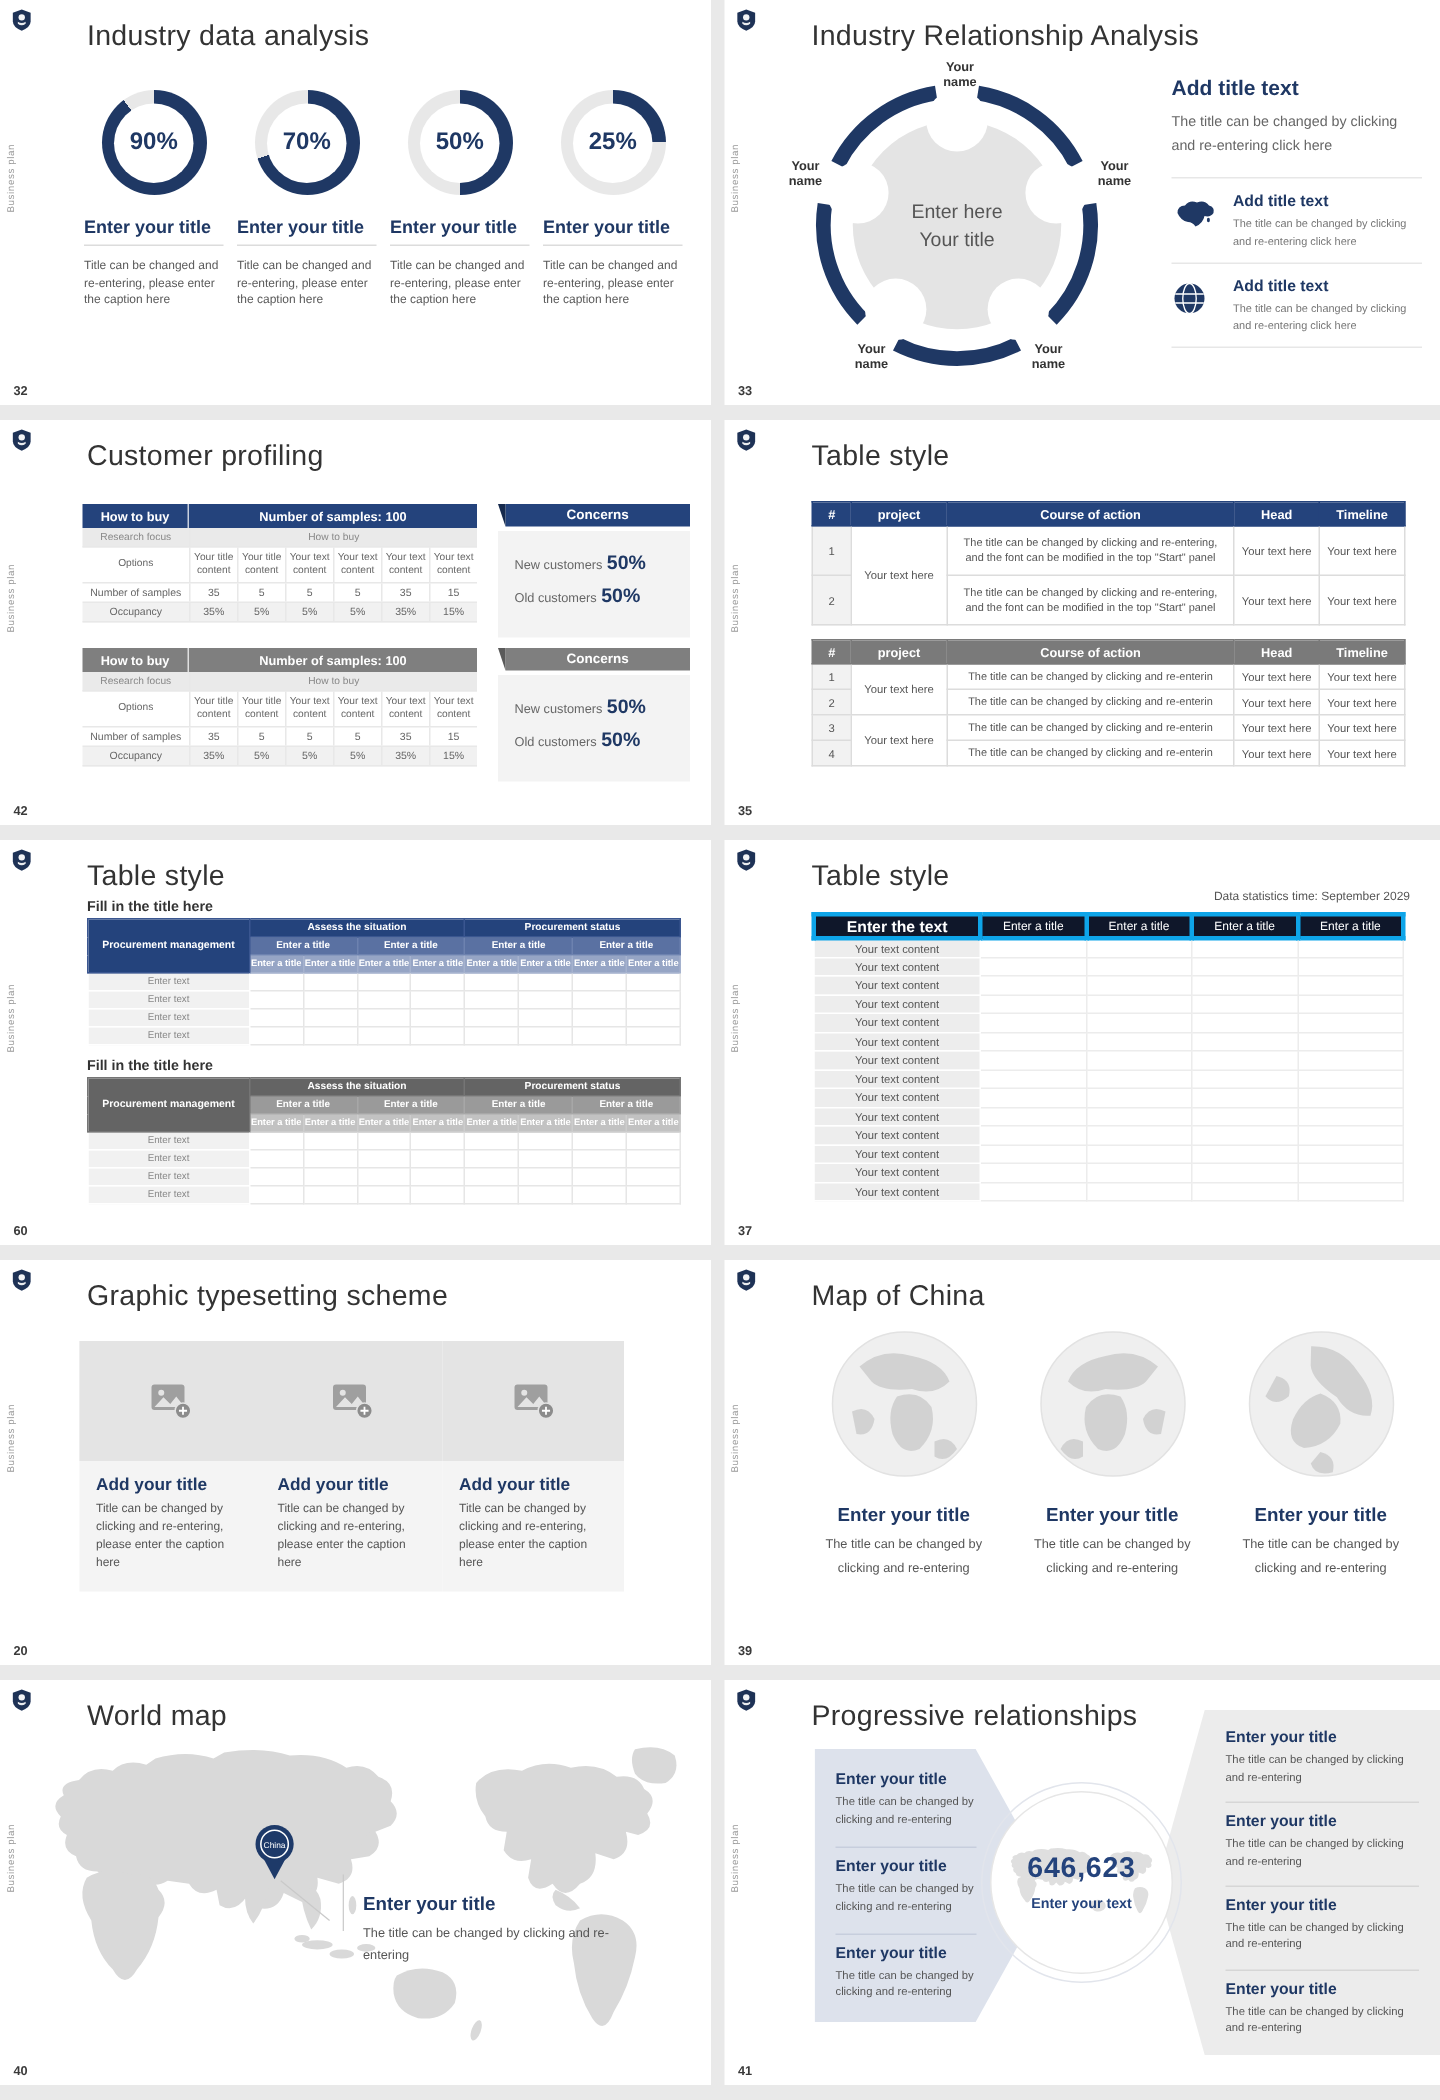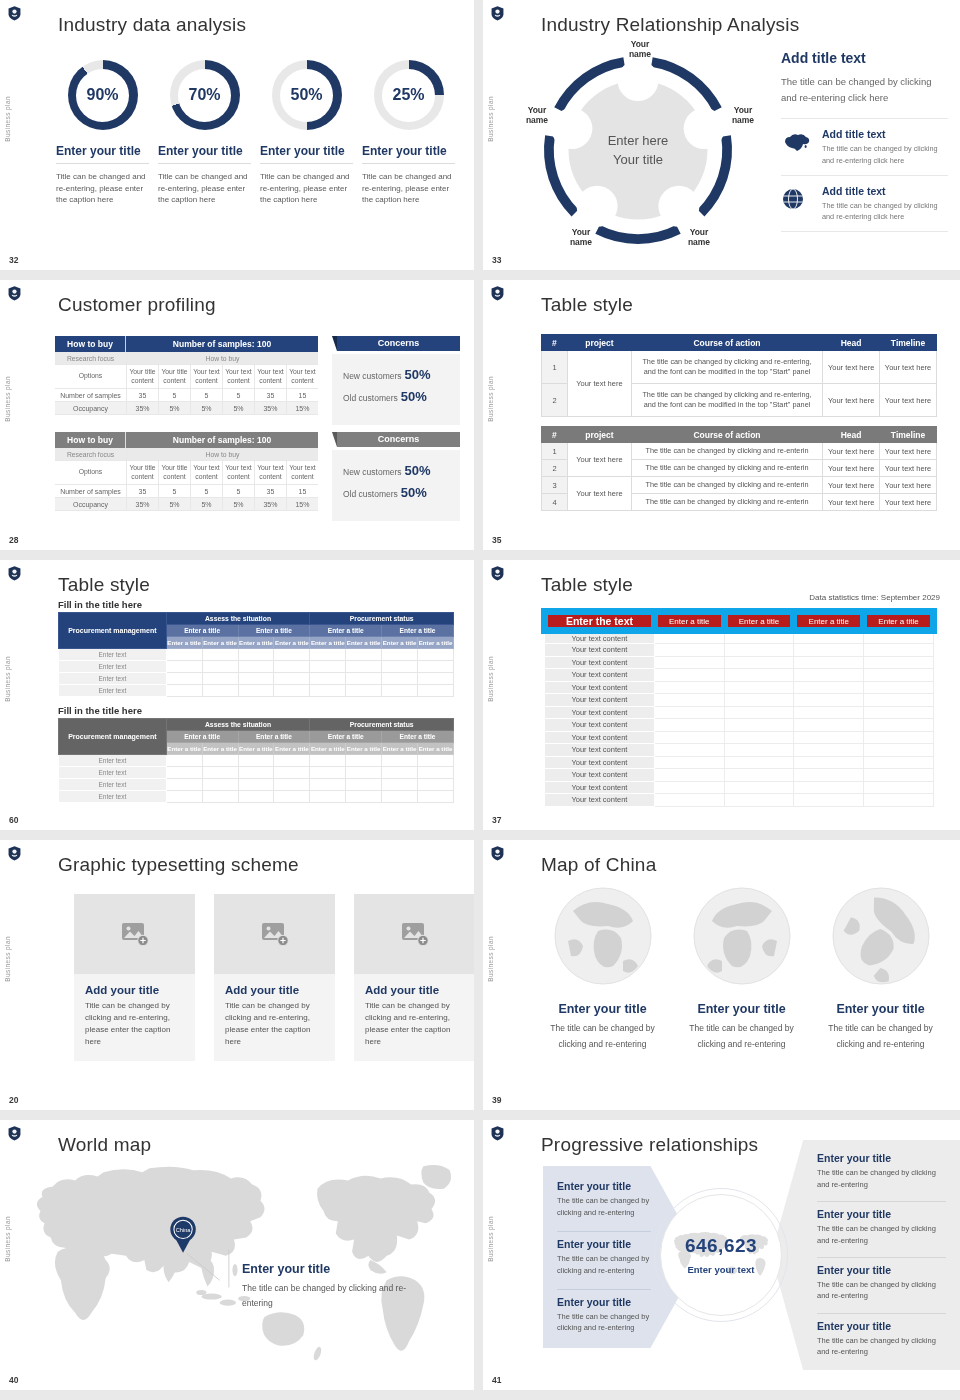--- a/index.html
+++ b/index.html
@@ -83,27 +83,27 @@
 .t36a .r3 th{background:#96a5c5;border:1px solid #a5b2ce}
 .t36b .r1 th,.t36b th.corner{background:#646464;border:1px solid #757575}
 .t36b .r2 th{background:#9a9a9a;border:1px solid #a7a7a7}
 .t36b .r3 th{background:#c2c2c2;border:1px solid #cccccc}
 .t36 th.corner{font-size:7px;line-height:1.3}
 .t36 td{height:12px;border:1px solid #e6e6e6}
 .t36 td.lab{background:#f1f1f1;border-color:#fff;font-size:6.5px;color:#888}
 
 .s37-note{position:absolute;right:20px;top:33px;font-size:8px;color:#555}
 table.t37{position:absolute;left:58px;top:48px;width:396px;border-collapse:collapse;text-align:center}
-.t37 th{height:16px;background:#b91c1c;border:7px solid #0ea5e9;color:#fff}
+.t37 th{height:16px;background:#0f172a;border:3px solid #0ea5e9;color:#fff}
 .t37 th.first{font-size:10.5px;font-weight:700}
 .t37 th{font-size:8px;font-weight:400}
 .t37 td{height:12.5px;border:1px solid #ececec}
 .t37 td.lab{background:#ededed;border-color:#fff;font-size:7.5px;color:#555}
 
-.cards{position:absolute;left:74px;top:54px;display:flex;gap:19px}
+.cards{position:absolute;left:53px;top:54px;display:flex;}
 .card{width:121px;background:#f4f4f4}
 .card-img{height:80px;background:#e4e4e4;display:flex;align-items:center;justify-content:center}
 .card-body{padding:10px 11px 13px}
 .card-title{font-size:11.5px;font-weight:700;color:#1f3864}
 .card-cap{margin-top:4px;font-size:8px;line-height:1.5;color:#555}
 
 .globes{position:absolute;left:60px;top:46px;display:flex;gap:20px}
 .gcol{width:119px;text-align:center}
 .gcol svg{width:100px;height:100px}
 .gtitle{margin-top:12px;font-size:12.5px;font-weight:700;color:#1f3864}
@@ -334,21 +334,21 @@
           <div class="cp-c">15%</div>
         </div>
   </div>
   <div class="cbox g2">
     <div class="cb-head">Concerns</div>
     <div class="cb-body">
       <div class="cb-line"><span>New customers</span><b>50%</b></div>
       <div class="cb-line"><span>Old customers</span><b>50%</b></div>
     </div>
   </div>
-  <span class="pnum">28</span>
+  <span class="pnum">42</span>
 </section>
 
 <section class="slide">
   <span class="logo"><svg viewBox="0 0 14 16">
           <path d="M7,0.4 L13.4,2.7 V8.8 Q13.4,13 7,15.6 Q0.6,13 0.6,8.8 V2.7 Z" fill="#1e3256"></path>
           <circle cx="7" cy="6" r="2.3" fill="#fff" opacity=".95"></circle>
           <path d="M4.2,10.6 Q7,12.8 9.8,10.6 L9.8,9.2 Q7,11 4.2,9.2 Z" fill="#fff" opacity=".9"></path>
         </svg></span>
   <span class="vtext">Business plan</span>
   <h2 class="stitle">Table style</h2>

